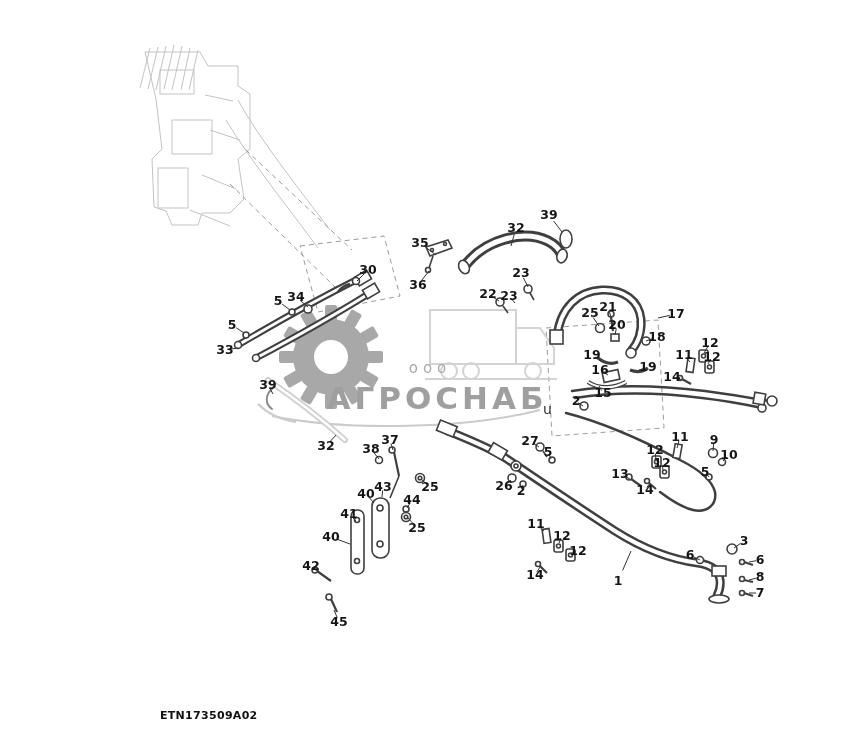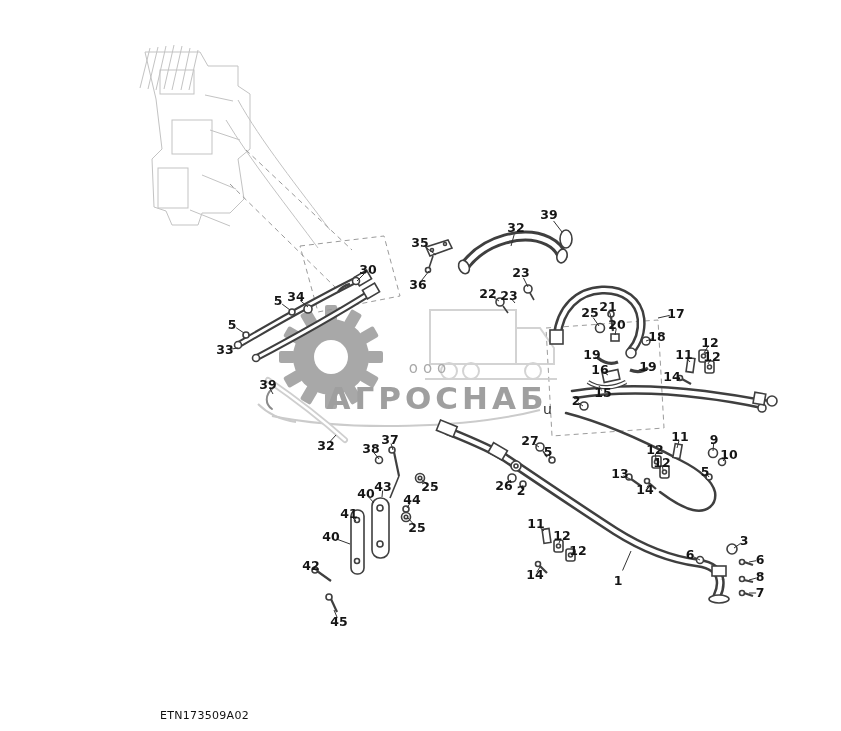--- a/index.html
+++ b/index.html
@@ -4,21 +4,21 @@
 <style>
   html,body{margin:0;padding:0;background:#ffffff;}
   .page{position:relative;width:841px;height:731px;background:#ffffff;overflow:hidden;
         font-family:"DejaVu Sans",sans-serif;}
   .page svg{position:absolute;left:0;top:0;}
   .callout{font-family:"DejaVu Sans",sans-serif;font-size:12.5px;font-weight:bold;fill:#151515;}
   .leader{stroke:#333333;stroke-width:1;}
   .wm-ooo{font-size:15px;letter-spacing:5px;fill:#9a9a9a;}
   .wm-brand{font-size:31px;font-weight:bold;letter-spacing:4px;fill:#8f8f8f;}
   .u-note{font-size:14px;fill:#333333;}
-  .doc-id{position:absolute;left:160px;top:709px;font-size:11px;font-weight:normal;color:#111111;
+  .doc-id{position:absolute;left:160px;top:709px;font-size:11px;font-weight:bold;color:#111111;
           letter-spacing:.3px;}
 </style>
 </head>
 <body>
 
 <div class="page">
   <svg width="841" height="731" viewBox="0 0 841 731">
 
     <g stroke="#c3c3c3" fill="none" stroke-width="1">
       <path d="M150,48 l-10,40 M158,47 l-10,42 M166,46 l-10,44 M174,45 l-10,44 M182,46 l-10,44 M190,48 l-9,42 M198,50 l-9,40"></path>

